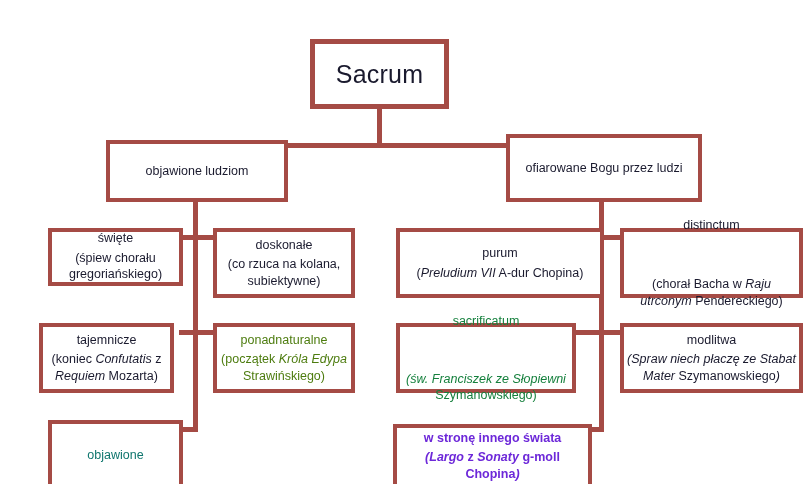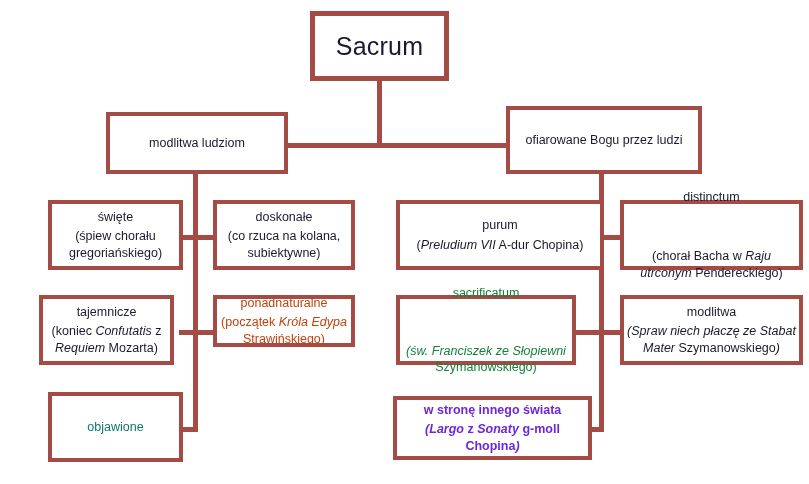--- a/index.html
+++ b/index.html
@@ -32,20 +32,21 @@
     border: 4px solid #a54b45;
     background: #ffffff;
     display: flex;
     flex-direction: column;
     align-items: center;
     justify-content: center;
     text-align: center;
     color: #1a1a2e;
     line-height: 1.30;
     z-index: 5;
+    margin-top: 28px;
   }
   .node .title {
     font-size: 12.5px;
     white-space: nowrap;
   }
   .node .sub {
     font-size: 12.5px;
     margin-top: 3px;
     padding: 0 2px;
   }
@@ -80,43 +81,43 @@
 
   <div class="line" style="left: 570px; top: 235px; width: 54px; height: 5px; background: rgb(165, 75, 69);"></div>
   <div class="line" style="left: 570px; top: 330px; width: 54px; height: 5px; background: rgb(165, 75, 69);"></div>
   <div class="line" style="left: 585px; top: 427px; width: 19px; height: 5px; background: rgb(165, 75, 69);"></div>
 
   <div class="node root" style="left: 310px; top: 11px; width: 139px; height: 70px; border-color: rgb(165, 75, 69); color: rgb(26, 26, 46);">
     <div class="title">Sacrum</div>
   </div>
 
   <div class="node level2" style="left: 106px; top: 112px; width: 182px; height: 62px; border-color: rgb(165, 75, 69); color: rgb(26, 26, 46);">
-    <div class="title">modlitwa ludziom</div>
+    <div class="title">objawione ludziom</div>
   </div>
 
   <div class="node level2" style="left: 506px; top: 106px; width: 196px; height: 68px; border-color: rgb(165, 75, 69); color: rgb(26, 26, 46);">
     <div class="title">ofiarowane Bogu przez ludzi</div>
   </div>
 
-  <div class="node" style="left: 48px; top: 200px; width: 135px; height: 70px; border-color: rgb(165, 75, 69); color: rgb(26, 26, 46);">
+  <div class="node" style="left: 48px; top: 200px; width: 135px; height: 58px; border-color: rgb(165, 75, 69); color: rgb(26, 26, 46); justify-content: flex-end;">
     <div class="title">święte</div>
     <div class="sub"><span>(śpiew chorału gregoriańskiego)</span></div>
   </div>
 
   <div class="node" style="left: 213px; top: 200px; width: 142px; height: 70px; border-color: rgb(165, 75, 69); color: rgb(26, 26, 46);">
     <div class="title">doskonałe</div>
     <div class="sub"><span>(co rzuca na kolana, subiektywne)</span></div>
   </div>
 
   <div class="node" style="left: 39px; top: 295px; width: 135px; height: 70px; border-color: rgb(165, 75, 69); color: rgb(26, 26, 46);">
     <div class="title">tajemnicze</div>
     <div class="sub"><span>(koniec </span><span class="it">Confutatis</span><span> z </span><span class="it">Requiem</span><span> Mozarta)</span></div>
   </div>
 
-  <div class="node" style="left: 213px; top: 295px; width: 142px; height: 52px; border-color: rgb(165, 75, 69); color: #c2410c;">
+  <div class="node" style="left: 213px; top: 295px; width: 142px; height: 70px; border-color: rgb(165, 75, 69); color: #4d7c0f;">
     <div class="title">ponadnaturalne</div>
     <div class="sub"><span>(początek </span><span class="it">Króla Edypa</span><span> Strawińskiego)</span></div>
   </div>
 
   <div class="node" style="left: 48px; top: 392px; width: 135px; height: 70px; border-color: rgb(165, 75, 69); color: #0f766e; gap: 24px;">
     <div class="title">objawione</div>
   </div>
 
   <div class="node" style="left: 396px; top: 200px; width: 208px; height: 70px; border-color: rgb(165, 75, 69); color: rgb(26, 26, 46);">
     <div class="title">purum</div>

